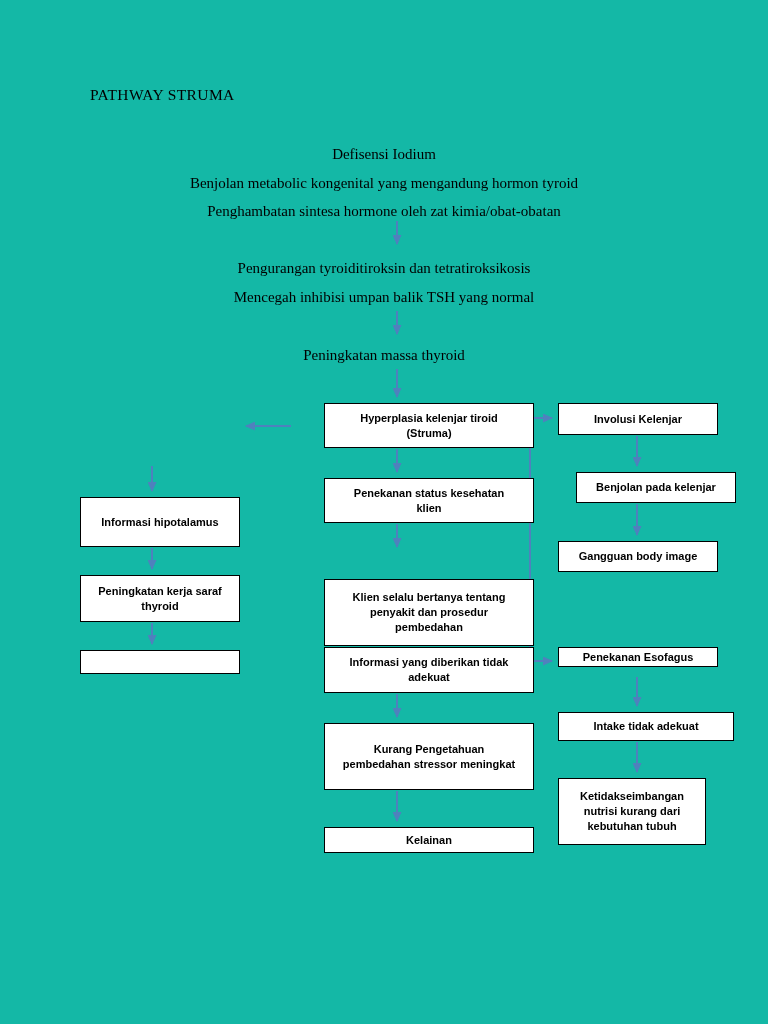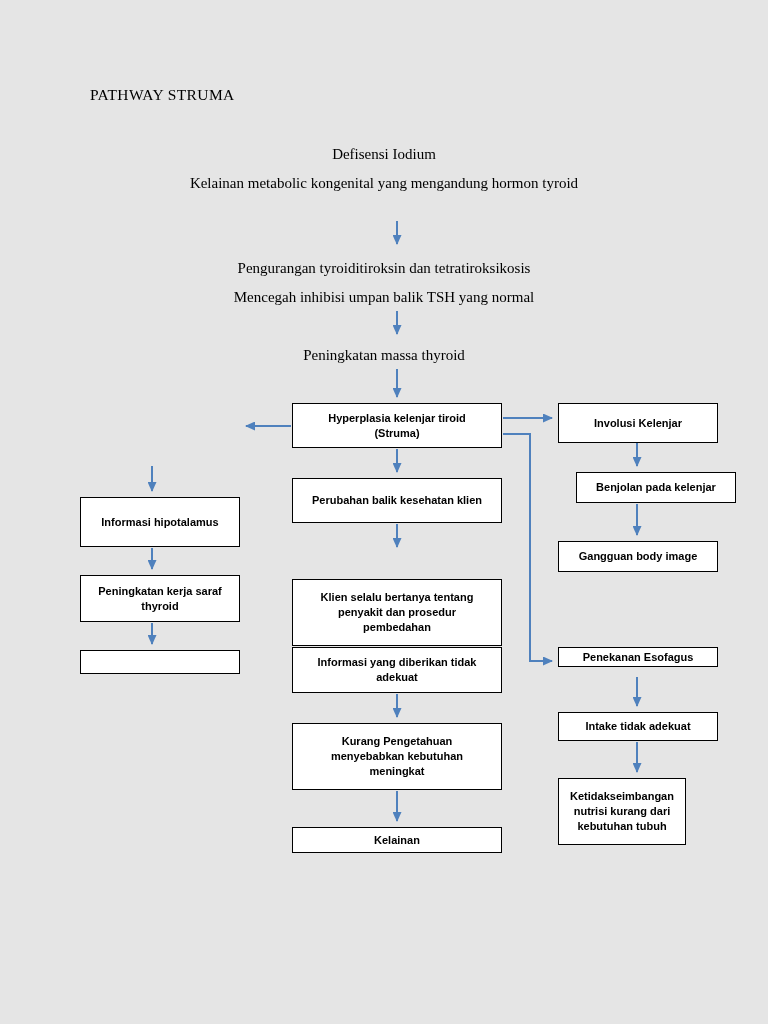--- a/index.html
+++ b/index.html
@@ -1,21 +1,21 @@
 <!DOCTYPE html>
 <html><head>
 <meta charset="utf-8">
 <title>Pathway Struma</title>
 <style>
   html, body { margin: 0; padding: 0; background: #ffffff; }
   .page {
     position: relative;
     width: 768px;
     height: 1024px;
-    background: #e5e5e5;
+    background: #14b8a6;
     font-family: "Liberation Serif", serif;
     color: #000;
     overflow: hidden;
     margin: 0 auto;
   }
   .doc-title {
     position: absolute;
     left: 90px;
     top: 86px;
     font-size: 15.5px;
@@ -44,32 +44,33 @@
     background: #ffffff;
     display: flex;
     align-items: center;
     justify-content: center;
     text-align: center;
     font-family: "Liberation Sans", sans-serif;
     font-weight: bold;
     font-size: 11px;
     line-height: 15px;
   }
-  .node.center-node { padding: 4px 16px; }
+  .node.center-node { padding: 4px 16px; margin-left: 32px; }
   .node.side-node   { padding: 4px 6px; }
 </style>
 </head>
 <body>
 
 <div class="page">
 
   <div class="doc-title">PATHWAY STRUMA</div>
 
   <div class="intro-line" style="top:146px">Defisensi Iodium</div>
-  <div class="intro-line" style="top:175px">Kelainan metabolic kongenital yang mengandung hormon tyroid</div>
+  <div class="intro-line" style="top:175px">Benjolan metabolic kongenital yang mengandung hormon tyroid</div>
+  <div class="intro-line" style="top:203px">Penghambatan sintesa hormone oleh zat kimia/obat-obatan</div>
   <div class="intro-line" style="top:260px">Pengurangan tyroiditiroksin dan tetratiroksikosis</div>
   <div class="intro-line" style="top:289px">Mencegah inhibisi umpan balik TSH yang normal</div>
   <div class="intro-line" style="top:347px">Peningkatan massa thyroid</div>
 
   <svg class="connectors" width="768" height="1024" viewBox="0 0 768 1024">
     <defs>
       <marker id="ah" markerUnits="userSpaceOnUse" markerWidth="11" markerHeight="9" refX="9" refY="4.5" orient="auto">
         <path d="M0,0 L10,4.5 L0,9 Z" fill="#4f81bd"></path>
       </marker>
     </defs>
@@ -97,26 +98,26 @@
       <line x1="637" y1="677" x2="637" y2="706" marker-end="url(#ah)"></line>
       <line x1="637" y1="742" x2="637" y2="772" marker-end="url(#ah)"></line>
     </g>
   </svg>
 
   <div class="node side-node" style="left:80px;top:497px;width:160px;height:50px">Informasi hipotalamus</div>
   <div class="node side-node" style="left:80px;top:575px;width:160px;height:47px">Peningkatan kerja saraf thyroid</div>
   <div class="node side-node" style="left:80px;top:650px;width:160px;height:24px"></div>
 
   <div class="node center-node" style="left:292px;top:403px;width:210px;height:45px">Hyperplasia kelenjar tiroid (Struma)</div>
-  <div class="node center-node" style="left:292px;top:478px;width:210px;height:45px">Perubahan balik kesehatan klien</div>
+  <div class="node center-node" style="left:292px;top:478px;width:210px;height:45px">Penekanan status kesehatan klien</div>
   <div class="node center-node" style="left:292px;top:579px;width:210px;height:67px">Klien selalu bertanya tentang penyakit dan prosedur pembedahan</div>
   <div class="node center-node" style="left:292px;top:647px;width:210px;height:46px">Informasi yang diberikan tidak adekuat</div>
-  <div class="node center-node" style="left:292px;top:723px;width:210px;height:67px">Kurang Pengetahuan menyebabkan kebutuhan meningkat</div>
+  <div class="node center-node" style="left:292px;top:723px;width:210px;height:67px">Kurang Pengetahuan pembedahan stressor meningkat</div>
   <div class="node center-node" style="left:292px;top:827px;width:210px;height:26px">Kelainan</div>
 
-  <div class="node side-node" style="left:558px;top:403px;width:160px;height:40px">Involusi Kelenjar</div>
+  <div class="node side-node" style="left:558px;top:403px;width:160px;height:32px">Involusi Kelenjar</div>
   <div class="node side-node" style="left:576px;top:472px;width:160px;height:31px">Benjolan pada kelenjar</div>
   <div class="node side-node" style="left:558px;top:541px;width:160px;height:31px">Gangguan body image</div>
   <div class="node side-node" style="left:558px;top:647px;width:160px;height:20px">Penekanan Esofagus</div>
-  <div class="node side-node" style="left:558px;top:712px;width:160px;height:29px">Intake tidak adekuat</div>
-  <div class="node side-node" style="left:558px;top:778px;width:128px;height:67px">Ketidakseimbangan nutrisi kurang dari kebutuhan tubuh</div>
+  <div class="node side-node" style="left:558px;top:712px;width:176px;height:29px">Intake tidak adekuat</div>
+  <div class="node side-node" style="left:558px;top:778px;width:148px;height:67px">Ketidakseimbangan nutrisi kurang dari kebutuhan tubuh</div>
 
 </div>
 
 </body></html>

